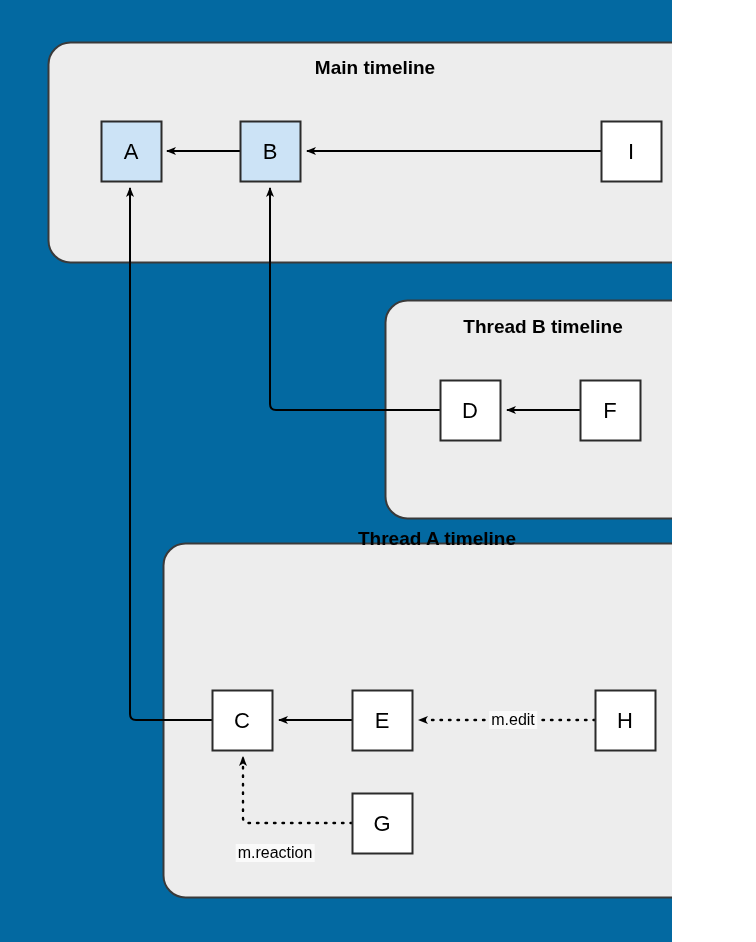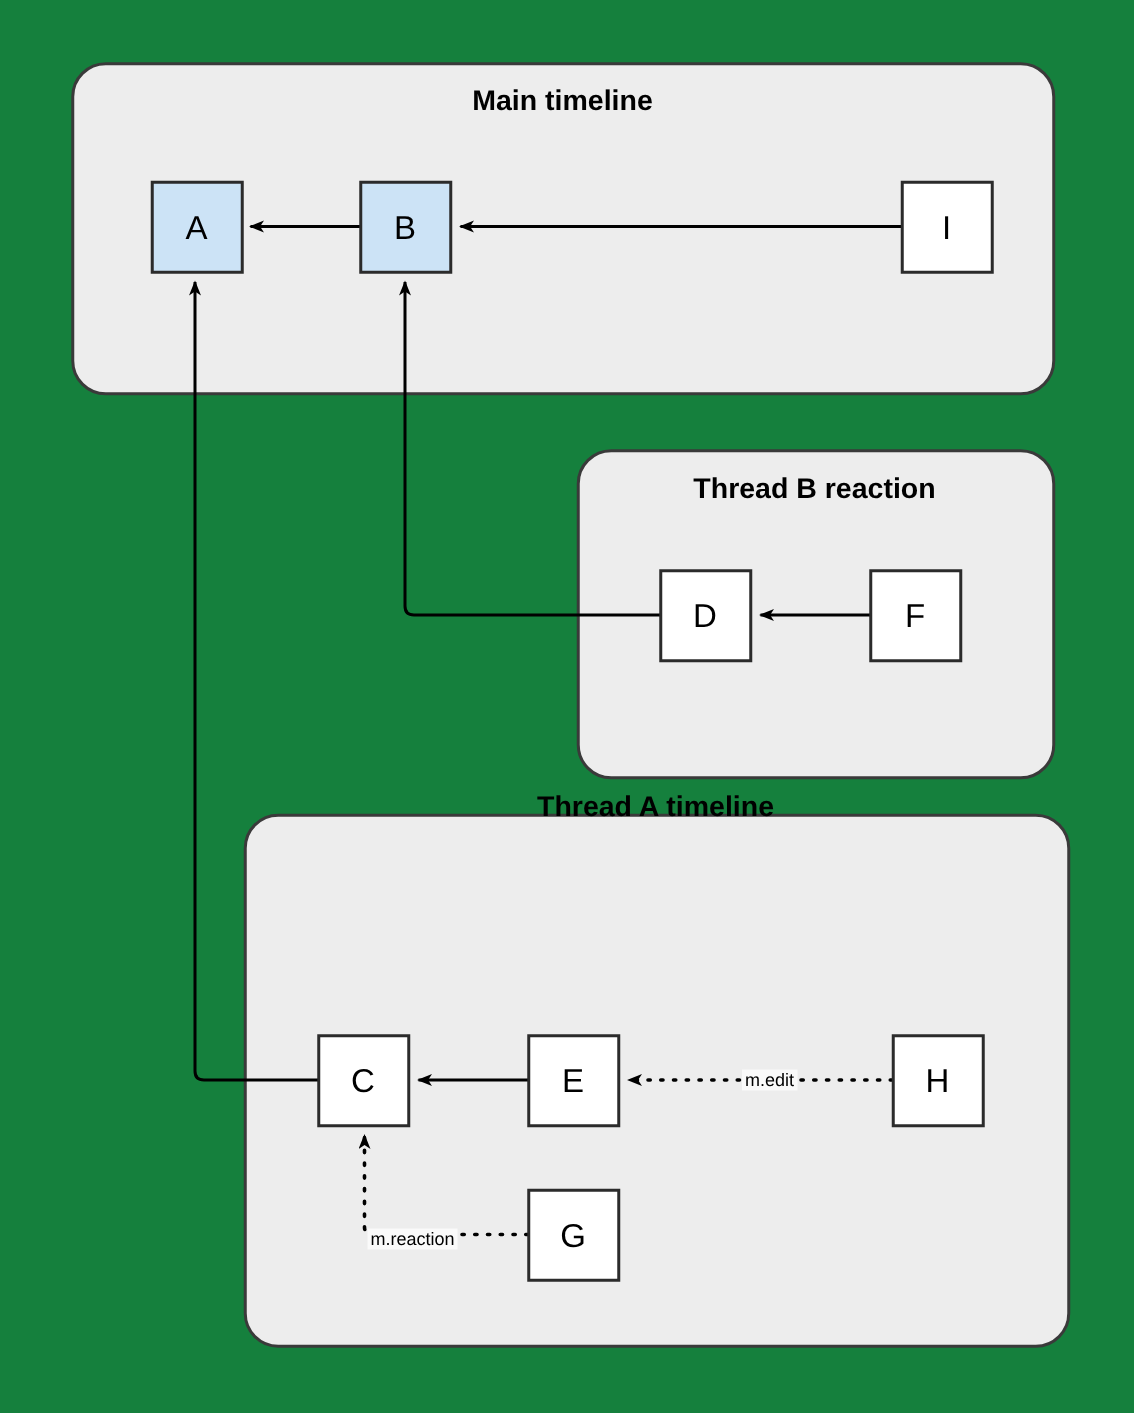--- a/index.html
+++ b/index.html
@@ -5,23 +5,23 @@
   html, body {
     margin: 0;
     padding: 0;
     background: #ffffff;
   }
   body {
     font-family: "Liberation Sans", sans-serif;
   }
   #canvas {
     position: relative;
-    width: 756px;
+    width: 672px;
     height: 942px;
-    background: #15803d;
+    background: #0369a1;
     overflow: hidden;
   }
   svg.layer {
     position: absolute;
     left: 0;
     top: 0;
     width: 756px;
     height: 942px;
   }
   .group-title {
@@ -36,21 +36,21 @@
   .node-label {
     position: absolute;
     font-size: 22px;
     color: #000000;
     white-space: nowrap;
     transform: translate(-50%, -50%);
     pointer-events: none;
   }
   .edge-label {
     position: absolute;
-    font-size: 12px;
+    font-size: 16px;
     color: #000000;
     background: #fafafa;
     padding: 0 2px;
     white-space: nowrap;
     transform: translate(-50%, -50%);
   }
 </style>
 </head>
 <body>
 
@@ -85,24 +85,24 @@
         <rect x="580.5" y="380.5" width="60" height="60" fill="#ffffff" stroke="#2b2b2b" stroke-width="2"></rect>
         <rect x="212.5" y="690.5" width="60" height="60" fill="#ffffff" stroke="#2b2b2b" stroke-width="2"></rect>
         <rect x="352.5" y="690.5" width="60" height="60" fill="#ffffff" stroke="#2b2b2b" stroke-width="2"></rect>
         <rect x="595.5" y="690.5" width="60" height="60" fill="#ffffff" stroke="#2b2b2b" stroke-width="2"></rect>
         <rect x="352.5" y="793.5" width="60" height="60" fill="#ffffff" stroke="#2b2b2b" stroke-width="2"></rect>
       </g>
   </svg>
 
   <div id="overlay">
       <div class="group-title" style="left: 375px; top: 57px;">Main timeline</div>
-      <div class="group-title" style="left: 543px; top: 316px;">Thread B reaction</div>
+      <div class="group-title" style="left: 543px; top: 316px;">Thread B timeline</div>
       <div class="group-title" style="left: 437px; top: 528px;">Thread A timeline</div>
       <div class="edge-label" style="left: 513px; top: 720px; background: rgb(250, 250, 250);">m.edit</div>
-      <div class="edge-label" style="left: 275px; top: 826px; background: rgb(250, 250, 250);">m.reaction</div>
+      <div class="edge-label" style="left: 275px; top: 853px; background: rgb(250, 250, 250);">m.reaction</div>
       <div class="node-label" style="left: 131px; top: 152px;">A</div>
       <div class="node-label" style="left: 270px; top: 152px;">B</div>
       <div class="node-label" style="left: 631px; top: 152px;">I</div>
       <div class="node-label" style="left: 470px; top: 411px;">D</div>
       <div class="node-label" style="left: 610px; top: 411px;">F</div>
       <div class="node-label" style="left: 242px; top: 721px;">C</div>
       <div class="node-label" style="left: 382px; top: 721px;">E</div>
       <div class="node-label" style="left: 625px; top: 721px;">H</div>
       <div class="node-label" style="left: 382px; top: 824px;">G</div>
     </div>

